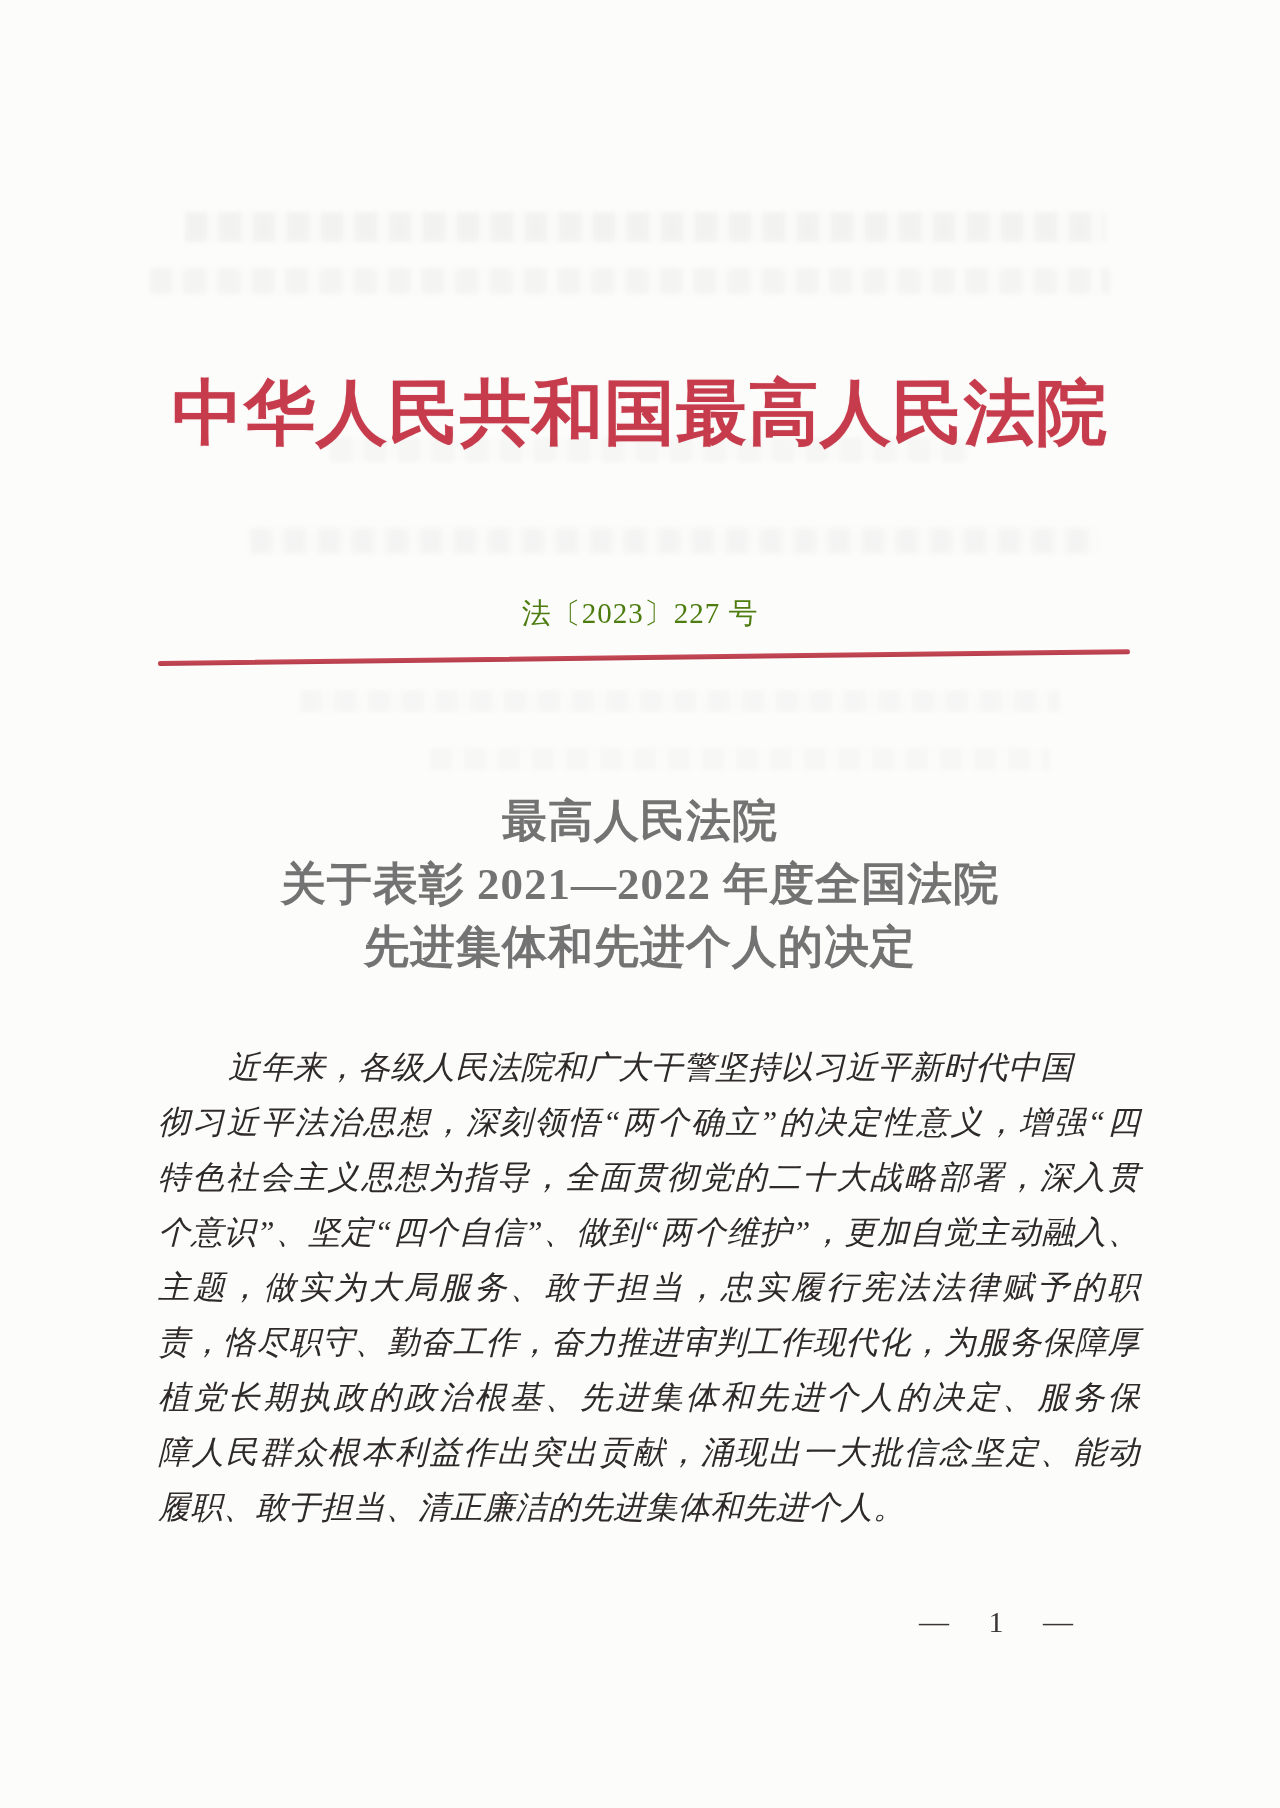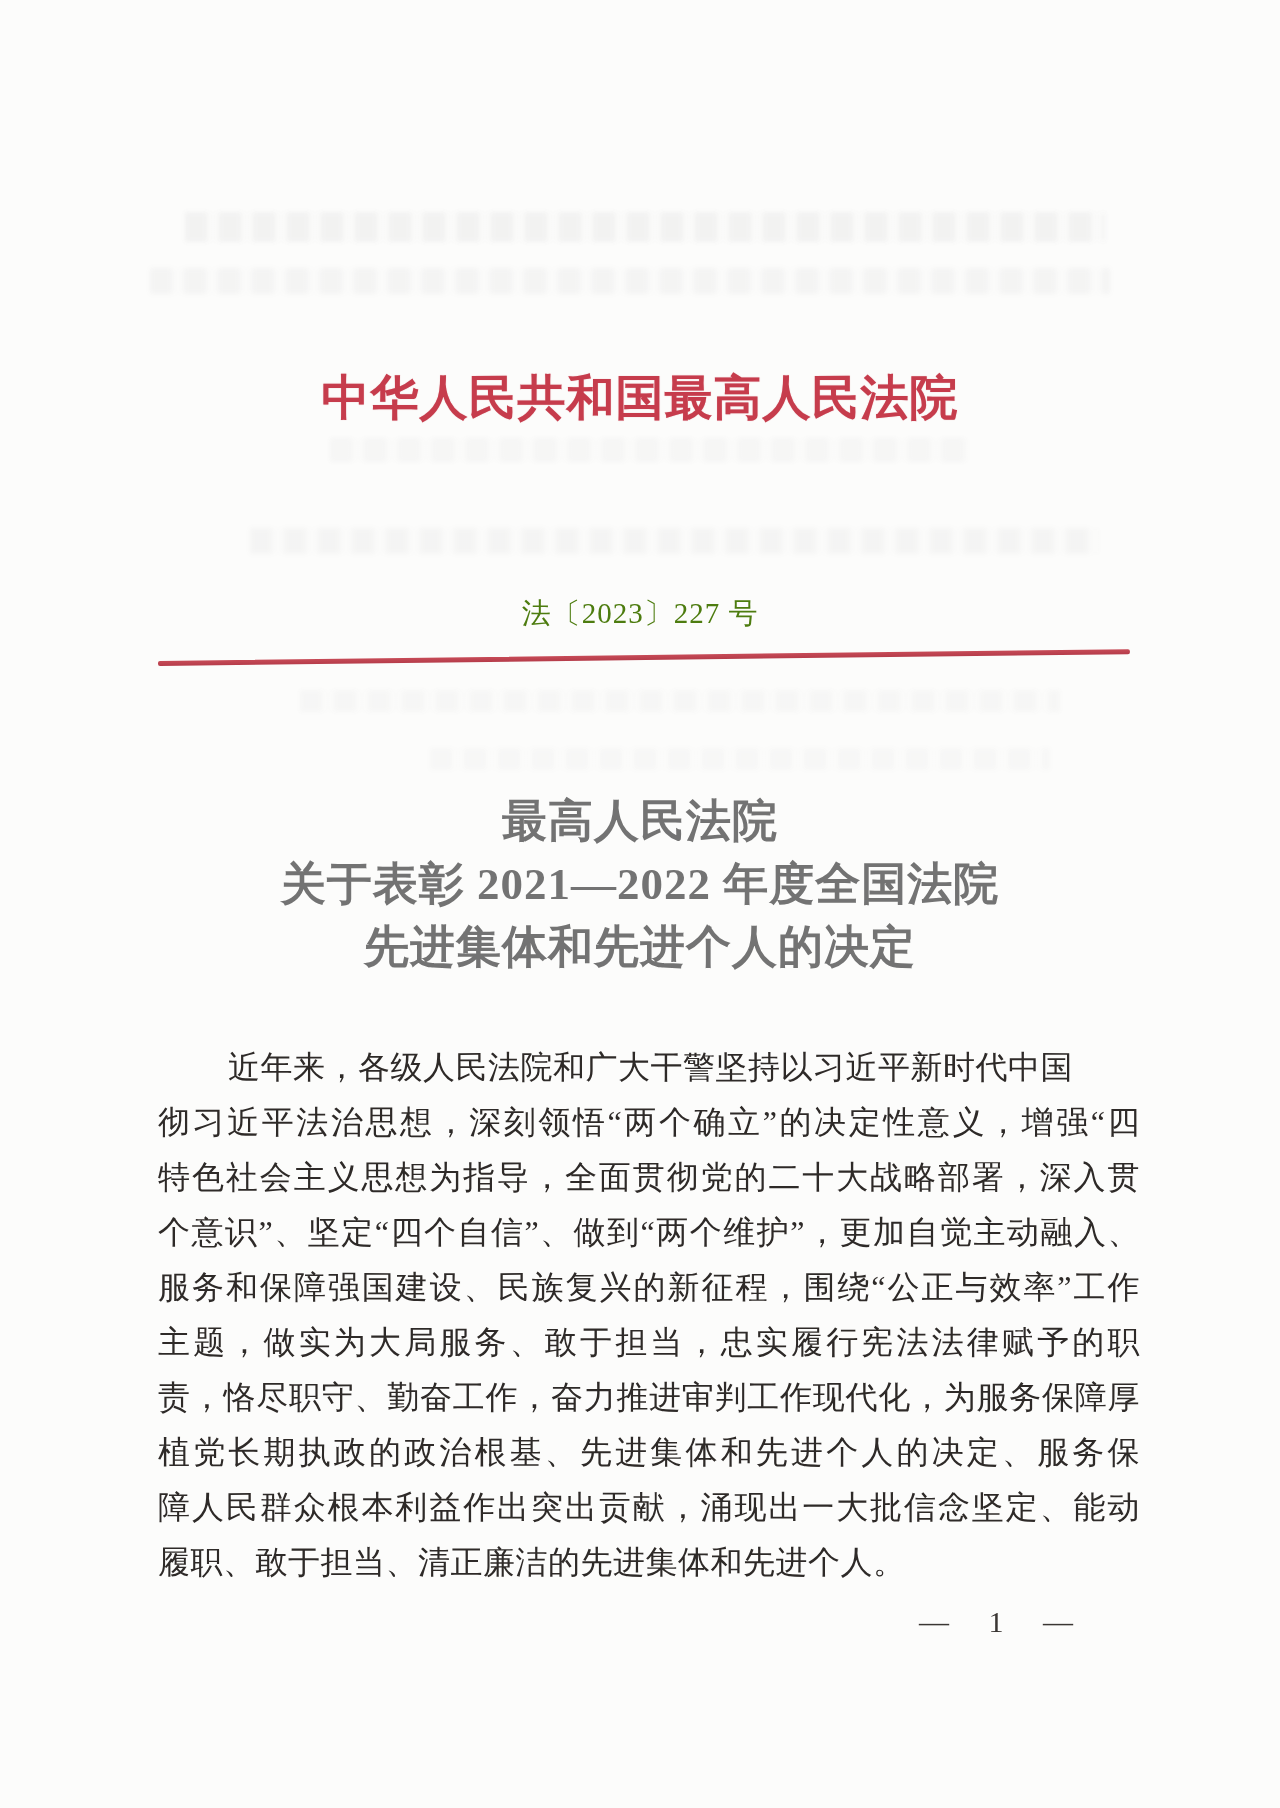--- a/index.html
+++ b/index.html
@@ -30,21 +30,21 @@
   .g3 { left: 330px; top: 438px;  width: 640px; height: 24px; opacity:.45; }
   .g4 { left: 250px; top: 528px;  width: 850px; height: 26px; opacity:.5; }
   .g5 { left: 300px; top: 690px;  width: 760px; height: 22px; opacity:.4; }
   .g6 { left: 430px; top: 748px;  width: 620px; height: 22px; opacity:.35; }
 
   .letterhead {
     position: absolute;
     left: 0; top: 366px;
     width: 100%;
     text-align: center;
-    font-size: 48px;
+    font-size: 71px;
     font-weight: 700;
     letter-spacing: 1px;
     color: #c63c4c;
     text-shadow: 0 0 1px rgba(198,60,76,.45);
     white-space: nowrap;
   }
 
   .doc-number {
     position: absolute;
     left: 0; top: 594px;
@@ -78,20 +78,21 @@
   }
 
   .body-block {
     position: absolute;
     left: 158px; top: 1040px;
     width: 982px;
     font-size: 32px;
     line-height: 55px;
     color: #2e2a28;
     letter-spacing: 0.5px;
+    font-style: italic;
   }
   .body-line {
     text-align: justify;
     text-align-last: justify;
     white-space: nowrap;
   }
   .body-line.first {
     text-indent: 70px;
     text-align-last: left;
   }
@@ -132,21 +133,20 @@
     <div>最高人民法院</div>
     <div>关于表彰 2021—2022 年度全国法院</div>
     <div>先进集体和先进个人的决定</div>
   </div>
 
   <div class="body-block">
     <div class="body-line first">近年来，各级人民法院和广大干警坚持以习近平新时代中国</div>
     <div class="body-line">彻习近平法治思想，深刻领悟“两个确立”的决定性意义，增强“四</div>
     <div class="body-line">特色社会主义思想为指导，全面贯彻党的二十大战略部署，深入贯</div>
     <div class="body-line">个意识”、坚定“四个自信”、做到“两个维护”，更加自觉主动融入、</div>
-    <div class="body-line">服务和保障强国建设、民族复兴的新征程，围绕“公正与效率”工作</div>
     <div class="body-line">主题，做实为大局服务、敢于担当，忠实履行宪法法律赋予的职</div>
     <div class="body-line">责，恪尽职守、勤奋工作，奋力推进审判工作现代化，为服务保障厚</div>
     <div class="body-line">植党长期执政的政治根基、先进集体和先进个人的决定、服务保</div>
     <div class="body-line">障人民群众根本利益作出突出贡献，涌现出一大批信念坚定、能动</div>
     <div class="body-line last">履职、敢于担当、清正廉洁的先进集体和先进个人。</div>
   </div>
 
   <div class="page-number">— 1 —</div>
 
 </div>

